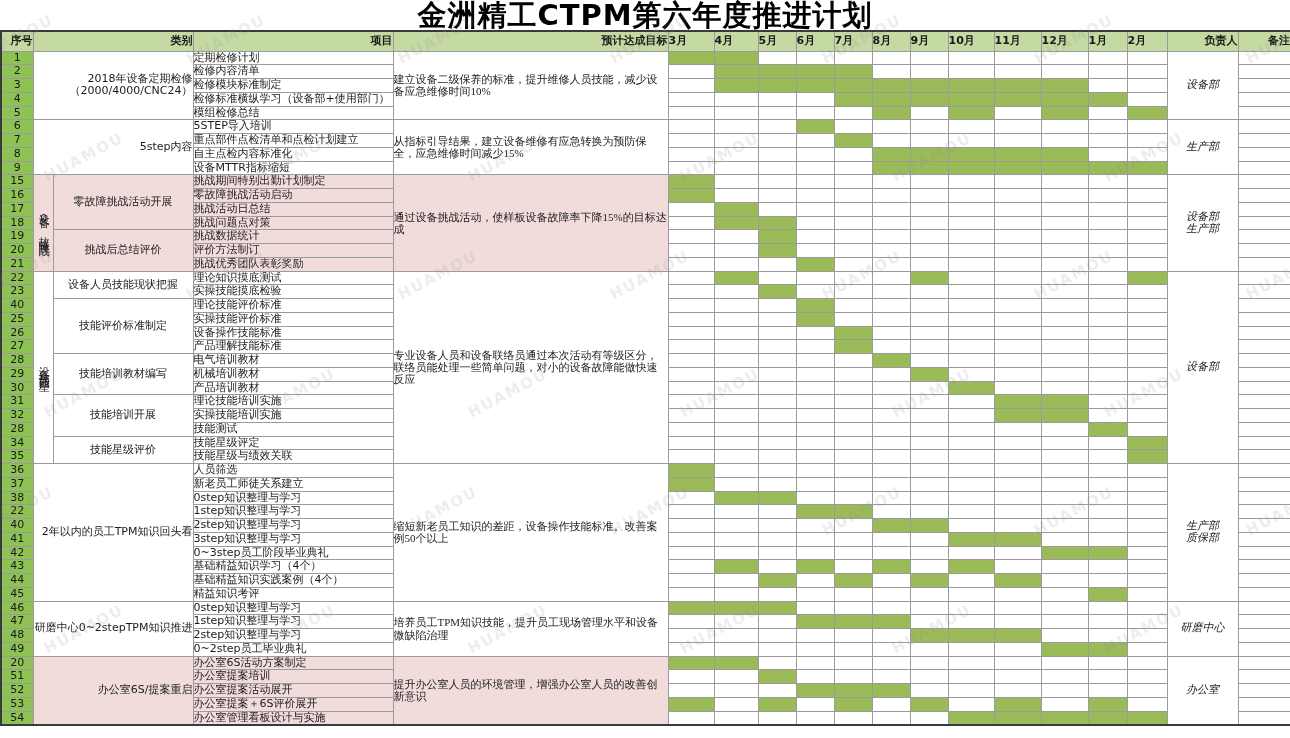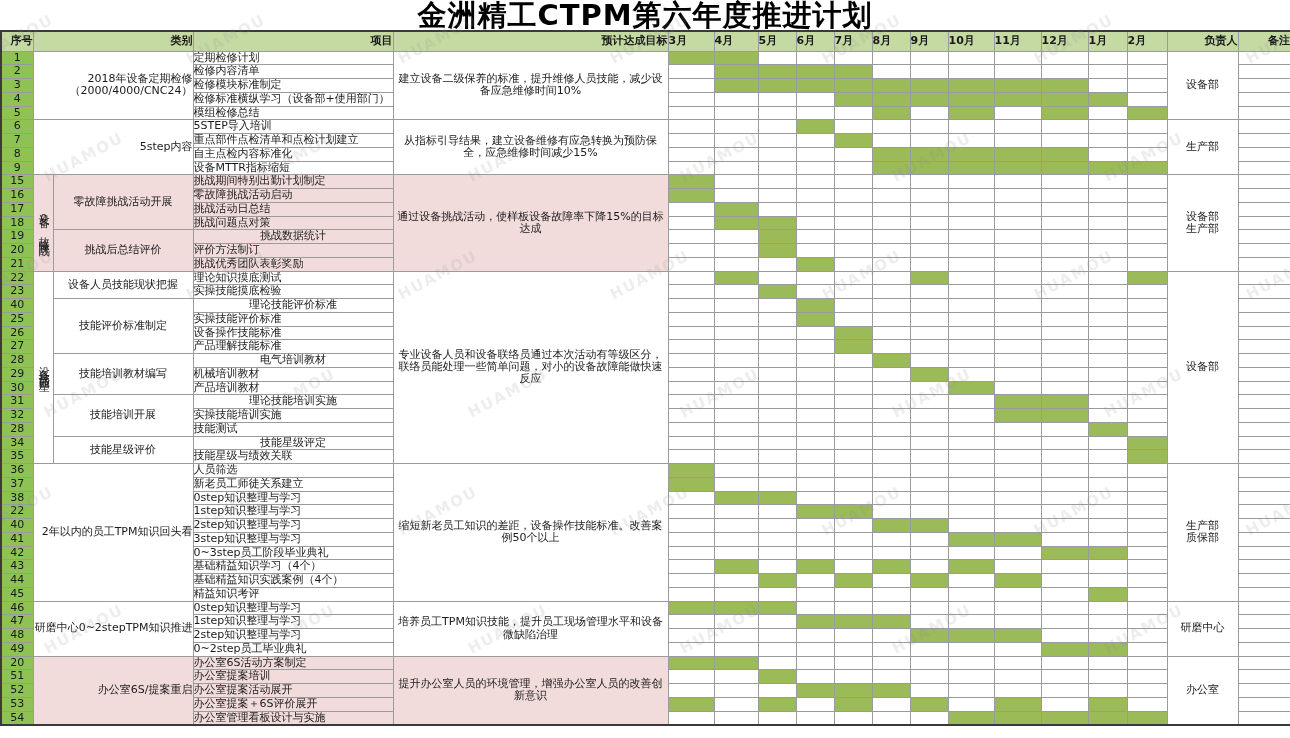--- a/index.html
+++ b/index.html
@@ -13,28 +13,28 @@
   tr.hd{height:20px;}
   tr.r{height:13.75px;}
   td.h{background:#c5d9a2;font-weight:bold;font-size:13px;text-align:right;border-color:#4a4a4a;}
   td.hm{background:#c5d9a2;font-weight:bold;font-size:12px;text-align:left;padding-left:2px;border-color:#4a4a4a;}
   td.num{background:#8fc254;text-align:center;font-size:11px;}
   td.cat{text-align:right;padding:0 2px;}
   td.vert{writing-mode:vertical-rl;text-orientation:upright;text-align:center;letter-spacing:3px;
     font-size:11px;padding:2px 0;}
   td.sub{text-align:center;padding:0 2px;}
   td.proj{text-align:left;padding-left:3px;white-space:nowrap;}
-  td.goal{text-align:center;padding:0 3px;}
-  td.own{text-align:center;}
+  td.goal{padding:0 3px;font-family:Liberation Serif, serif;}
+  td.own{text-align:center;font-style:italic;}
   td.note{border-color:#9b9b9b;}
   td.m{border-top-color:#b8b8b8;border-bottom-color:#b8b8b8;border-left-color:#5f5f5f;border-right-color:#5f5f5f;}
   td.bar{background:#9bbb59;}
   td.pink{background:#f2dcdb;}
   td.gs{border-top:1px solid #3a3a3a;}
-  td.ss{border-top:1px solid #555;text-align:center;}
+  td.ss{border-top:1px solid #555;}
   #wm{position:absolute;left:0;top:0;width:1290px;height:738px;pointer-events:none;z-index:5;overflow:hidden;}
   .wmt{position:absolute;font-size:15px;font-weight:bold;letter-spacing:2px;color:#8b8b8b;opacity:.15;
     transform:rotate(-28deg);white-space:nowrap;}
 </style>
 </head>
 <body>
 
 <div id="page">
   <div id="title">金洲精工CTPM第六年度推进计划</div>
   <table class="plan">

